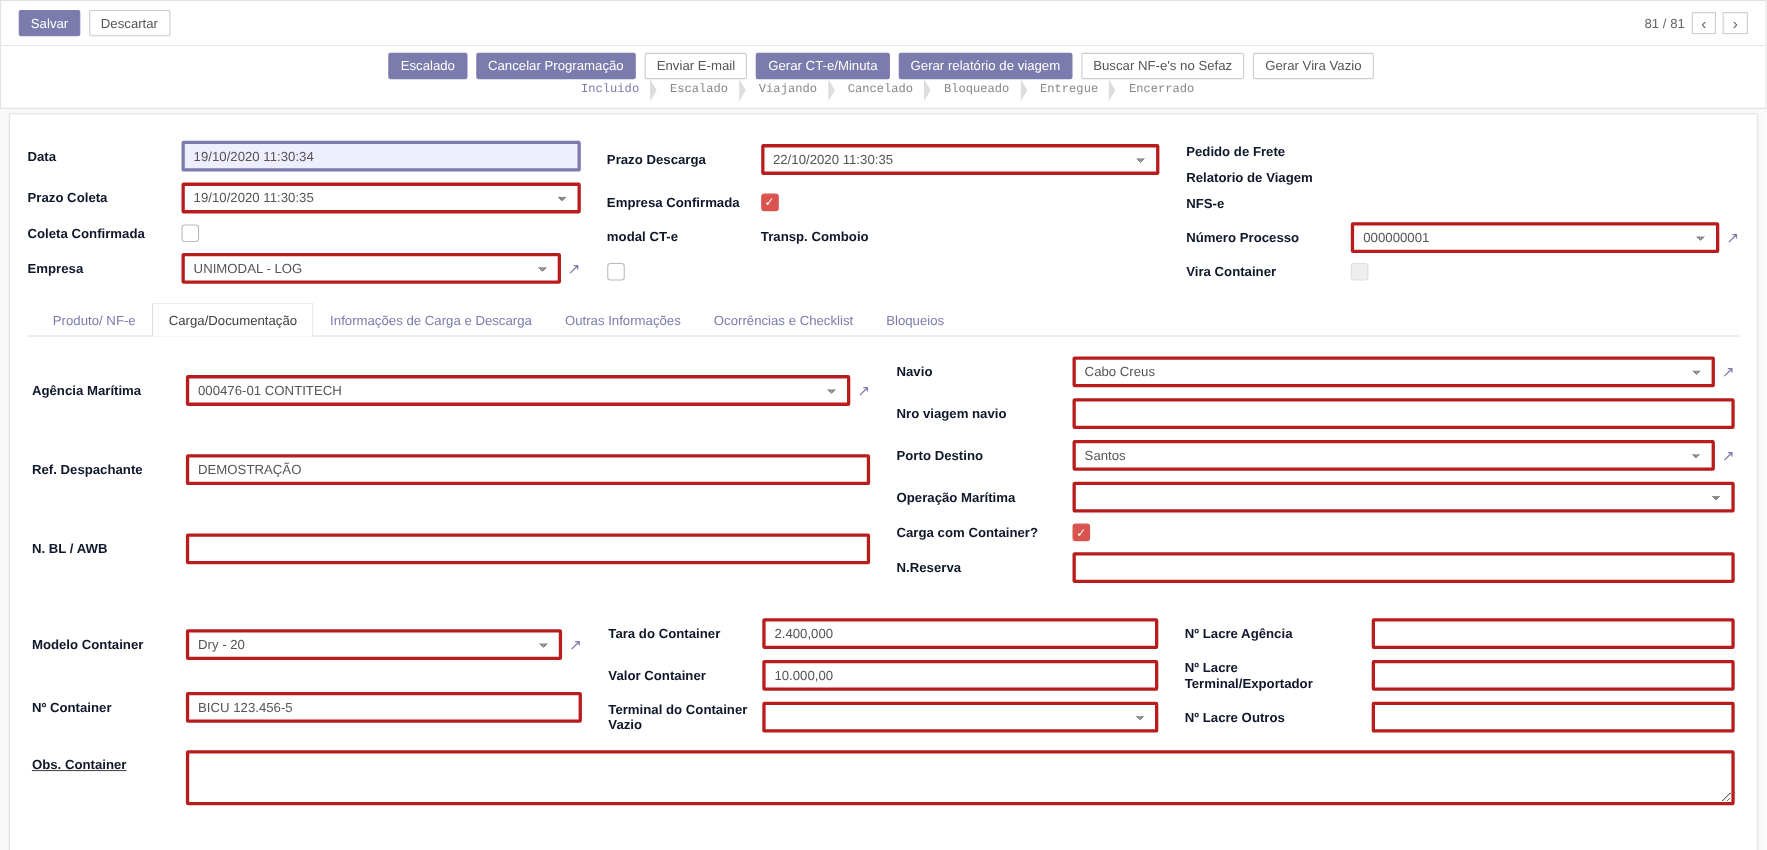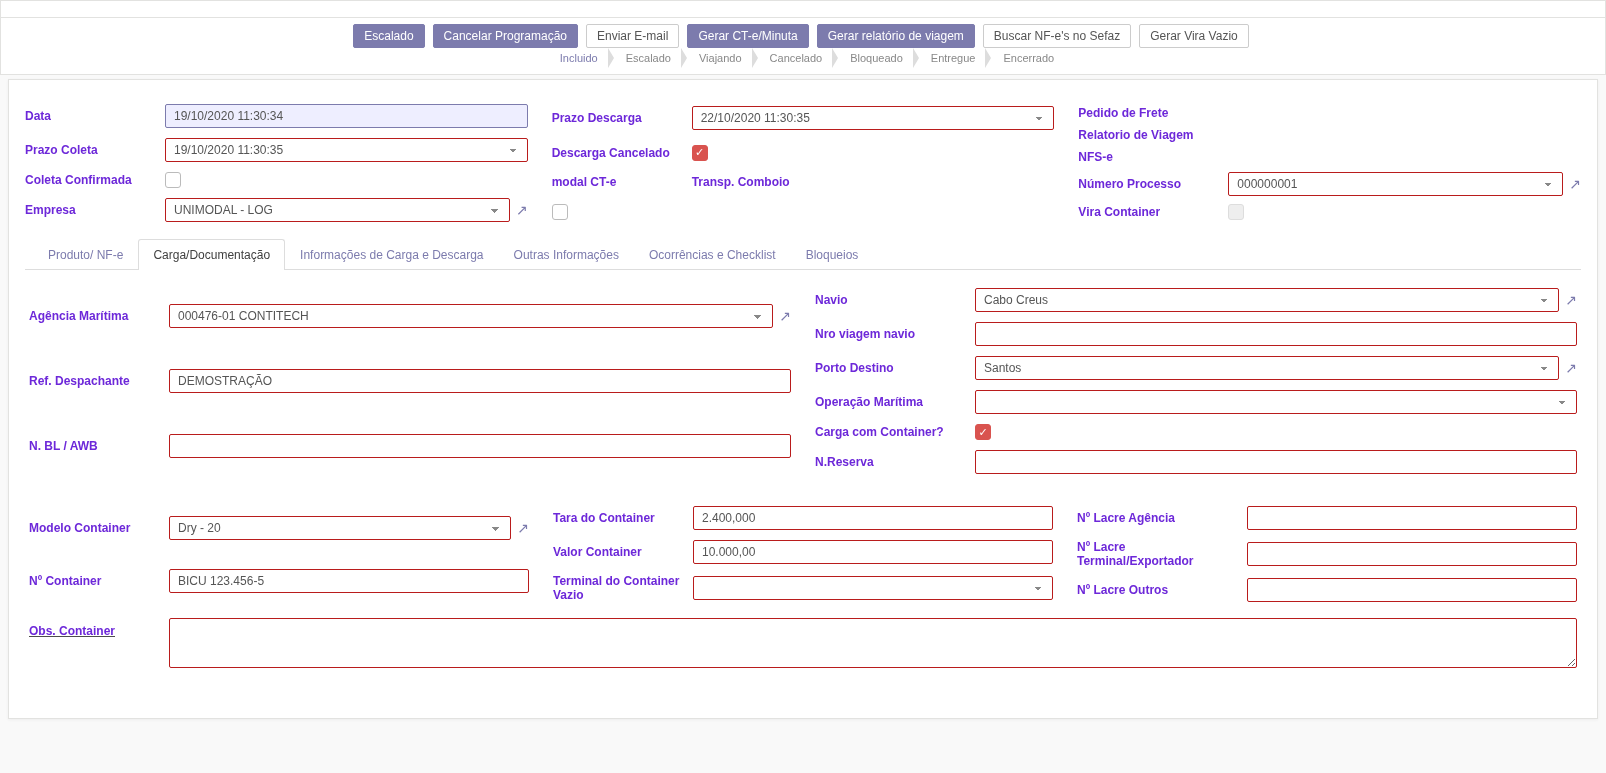--- a/index.html
+++ b/index.html
@@ -63,20 +63,21 @@
   .statusbar {
     display: flex;
     align-items: center;
     font-size: 11px;
     color: #888;
   }
   .status-step {
     padding: 4px 10px 4px 18px;
     position: relative;
     cursor: default;
+    font-family: Liberation Mono, monospace;
   }
   .status-step.active { color: #7c7bad; font-weight: 500; }
   .status-step::after {
     content: "";
     position: absolute;
     right: -6px;
     top: 50%;
     transform: translateY(-50%);
     border-left: 6px solid #ddd;
     border-top: 10px solid transparent;
@@ -101,32 +102,32 @@
     display: grid;
     grid-template-columns: 130px 1fr;
     column-gap: 10px;
     row-gap: 10px;
     align-items: center;
   }
   .o_inner_group.wide-label { grid-template-columns: 150px 1fr; }
   .o_form_label {
     font-size: 12px;
     font-weight: 700;
-    color: #6d28d9;
+    color: #0f172a;
     text-align: left;
   }
   .o_field {
     display: flex;
     align-items: center;
     gap: 6px;
   }
   .o_input, .o_select, .o_textarea {
     width: 100%;
     padding: 4px 8px;
-    border: 1px solid #b91c1c;
+    border: 3px solid #b91c1c;
     border-radius: 2px;
     font-size: 12px;
     background: #fff;
     color: #555;
   }
   .o_input.required {
     background: #d2d2ff63;
     border-color: #7c7bad;
   }
   .o_select {
@@ -186,20 +187,31 @@
     background: #fff;
     border-radius: 3px 3px 0 0;
   }
   .tab-content { padding: 18px 4px; }
   .section-gap { height: 16px; }
 </style>
 </head>
 <body>
 
 <div class="control-panel">
+  <div class="top-actions">
+    <div>
+      <button class="btn btn-primary">Salvar</button>
+      <button class="btn">Descartar</button>
+    </div>
+    <div class="pager">
+      <span><span>81</span> / <span>81</span></span>
+      <span class="nav-btn">‹</span>
+      <span class="nav-btn">›</span>
+    </div>
+  </div>
 </div>
 
 <div class="statusbar-row">
   <div class="statusbar-buttons">
     <button class="btn btn-primary">Escalado</button>
     <button class="btn btn-primary">Cancelar Programação</button>
     <button class="btn">Enviar E-mail</button>
     <button class="btn btn-primary">Gerar CT-e/Minuta</button>
     <button class="btn btn-primary">Gerar relatório de viagem</button>
     <button class="btn">Buscar NF-e's no Sefaz</button>
@@ -242,21 +254,21 @@
         <span class="external-link">↗</span>
       </div>
     </div>
 
     <div class="o_inner_group">
       <div class="o_form_label">Prazo Descarga</div>
       <div class="o_field">
         <input class="o_input o_select" value="22/10/2020 11:30:35" style="">
       </div>
 
-      <div class="o_form_label">Descarga Cancelado</div>
+      <div class="o_form_label">Empresa Confirmada</div>
       <div class="o_field">
         <span class="o_checkbox checked">✓</span>
       </div>
 
       <div class="o_form_label">modal CT-e</div>
 
       <div class="o_form_label">Transp. Comboio</div>
       <div class="o_field">
         <span class="o_checkbox"></span>
       </div>

